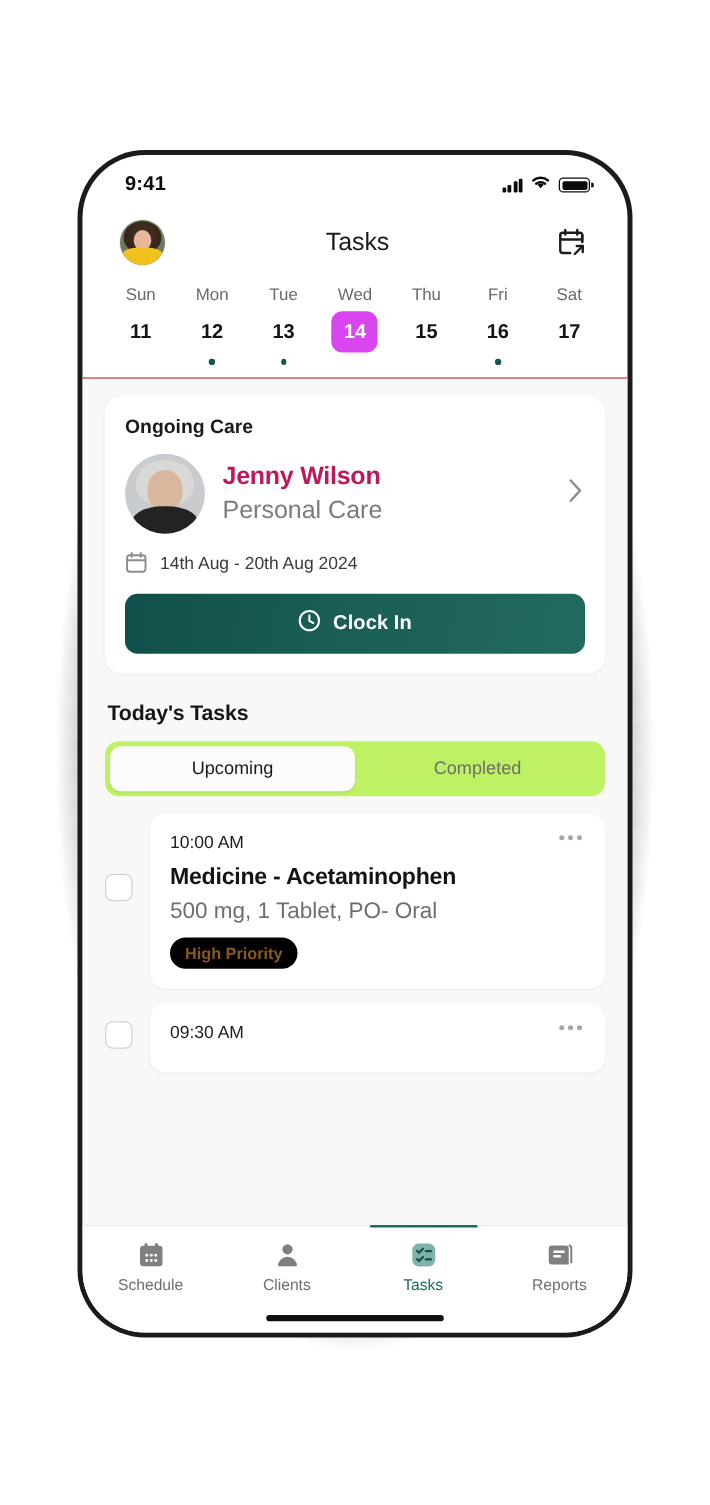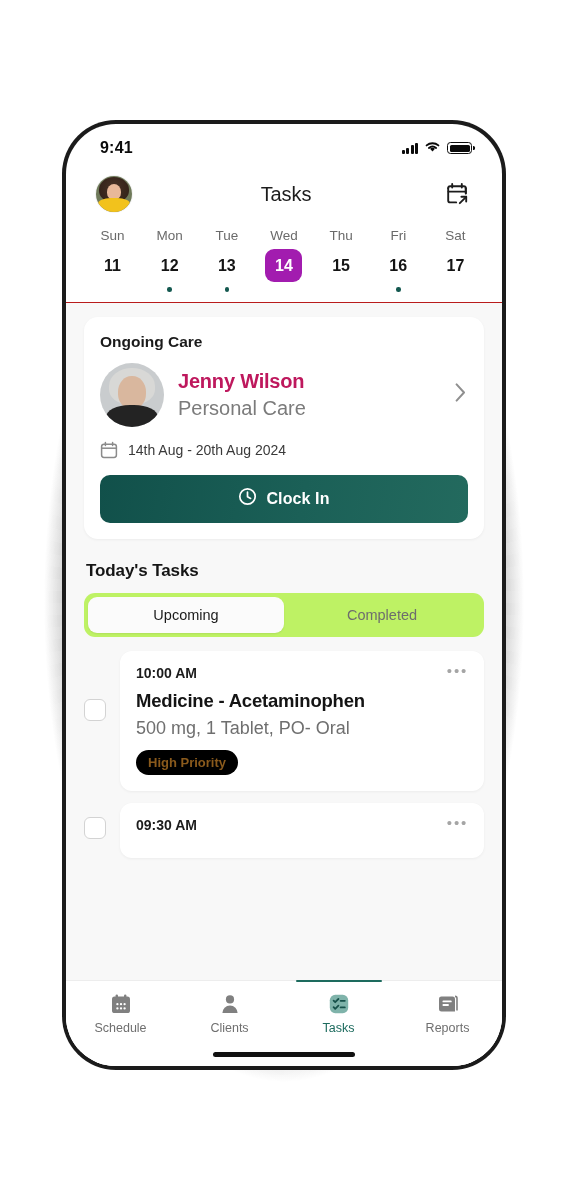--- a/index.html
+++ b/index.html
@@ -165,21 +165,21 @@
   .day-num-wrap {
     width: 37px; height: 33px;
     display: flex; align-items: center; justify-content: center;
     border-radius: 9px;
   }
   .day-num {
     font-size: 16px;
     font-weight: bold;
     color: #141414;
   }
-  .day-col.selected .day-num-wrap { background: #a21caf; }
+  .day-col.selected .day-num-wrap { background: #d946ef; }
   .day-col.selected .day-num { color: #ffffff; }
   .day-dot {
     width: 4.5px; height: 4.5px; border-radius: 50%;
     background: #13584f;
     margin-top: -1px;
   }
   .day-dot.hidden { background: transparent; }
 
   
   .scroll-body {
@@ -326,21 +326,21 @@
     box-shadow: 0 1px 3px rgba(0,0,0,0.05);
     min-width: 0;
   }
   .task-top {
     display: flex;
     align-items: flex-start;
     justify-content: space-between;
   }
   .task-time {
     font-size: 14px;
-    font-weight: bold;
+    font-weight: normal;
     color: #1c1c1c;
   }
   .dots-btn {
     color: #a5a5a5;
     letter-spacing: 1.8px;
     font-size: 15px;
     line-height: 12px;
     padding: 0 2px;
   }
   .task-title {

